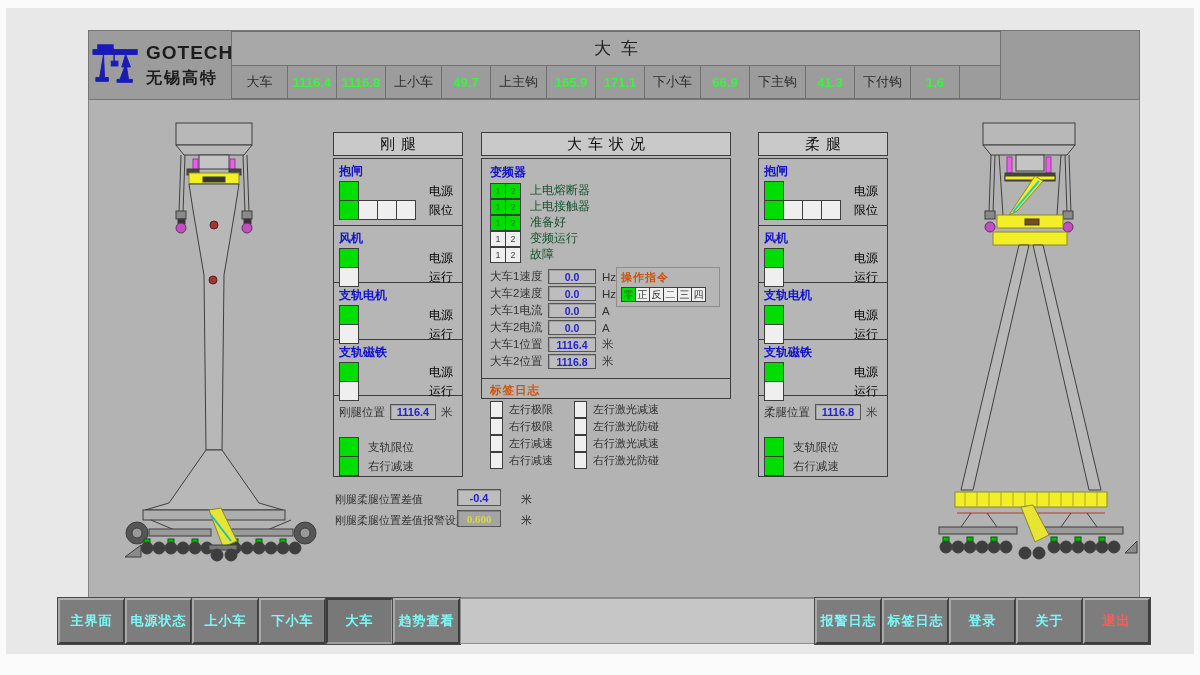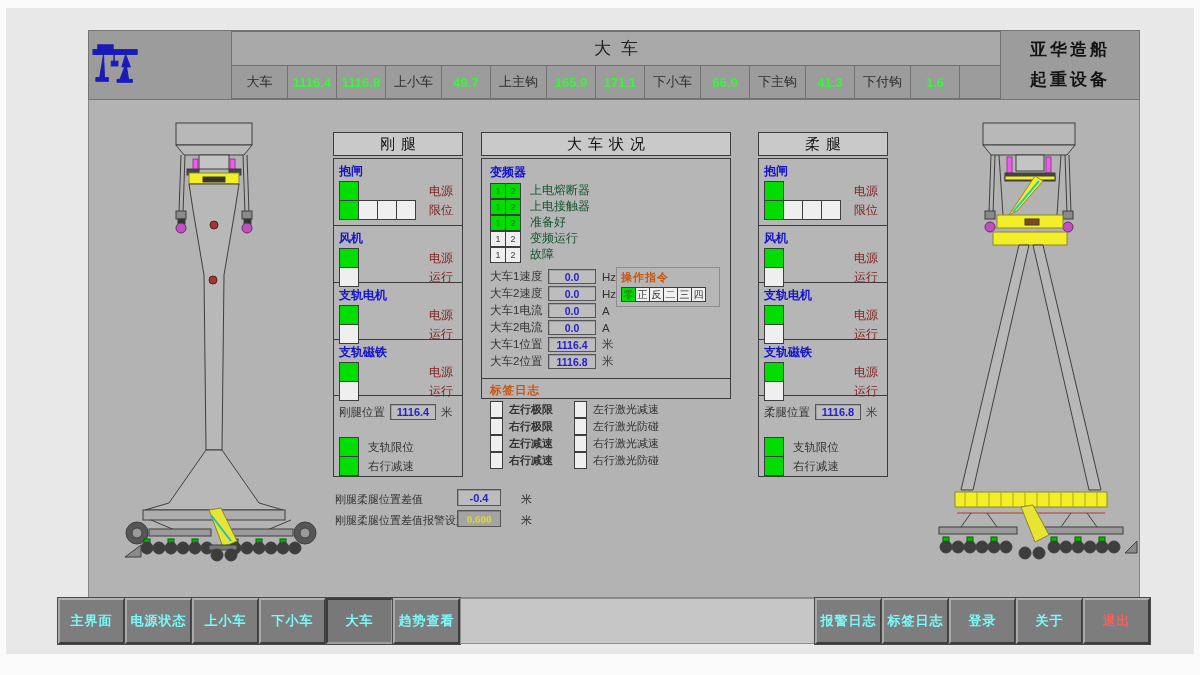--- a/index.html
+++ b/index.html
@@ -60,21 +60,21 @@
   .leg-section { border-bottom:1px solid #3c3c3c; padding:4px 5px 0 5px; }
   .leg-section.s1 { height:67px; }
   .leg-section.s2 { height:57px; }
   .leg-section.s3 { height:57px; }
   .leg-section.s4 { height:56px; }
   .leg-bottom { flex:1; padding:8px 5px 0 5px; }
   .blue-label { font-size:12px; font-weight:bold; color:#1212cc; margin-bottom:2px; }
   .ind-row { display:flex; align-items:center; margin-top:-1px; }
   .ind { flex:none; width:20px; height:20px; background:#efefef; border:1px solid #3e3e3e; margin-right:-1px; }
   .ind.on { background:#00dd00; }
-  .row-label { margin-left:auto; font-size:12px; color:#7f1d1d; padding-right:4px; }
+  .row-label { margin-left:auto; font-size:12px; color:#000000; padding-right:4px; }
   .pos-row { display:flex; align-items:center; font-size:11.5px; color:#333; white-space:nowrap; }
   .pos-box {
     width:46px; height:16px; background:#bdbdbd; border:1px solid #555;
     color:#2222cc; font-weight:bold; font-size:11px;
     display:flex; align-items:center; justify-content:center; margin:0 5px;
     box-shadow: inset 1px 1px 0 rgba(0,0,0,0.15);
   }
   .leg-limits { margin-top:18px; }
   .limit-row { display:flex; align-items:center; font-size:11.5px; color:#333; margin-top:-1px; }
   .limit-row .row-txt { margin-left:10px; }
@@ -107,21 +107,21 @@
   .cmd {
     flex:none; width:15px; height:15px; border:1px solid #3e3e3e; background:#f0f0f0;
     font-size:10px; color:#333; display:flex; align-items:center; justify-content:center;
     margin-right:-1px;
   }
   .cmd.on { background:#00dd00; color:#1d7a1d; }
   .limit-section { position:absolute; left:0; right:0; top:219px; bottom:0; border-top:1px solid #3c3c3c; padding:4px 6px 0 8px; }
   .ls-label { font-size:11.5px; font-weight:bold; color:#cc5511; letter-spacing:1px; }
   .ls-grid { display:flex; margin-top:3px; }
   .ls-col { display:flex; flex-direction:column; }
-  .ls-col.c1 { width:84px;font-weight:bold; }
+  .ls-col.c1 { width:84px; }
   .chk-row { display:flex; align-items:center; height:18px; margin-top:-1px; }
   .chk { flex:none; width:13px; height:17px; background:#efefef; border:1px solid #3e3e3e; margin-right:6px; }
   .chk-label { font-size:11px; color:#333; white-space:nowrap; }
 
   
   .diff-rows { position:absolute; left:244px; top:388px; width:270px; }
   .diff-row { position:relative; height:21px; font-size:11px; color:#333; }
   .diff-label { position:absolute; left:2px; top:4px; white-space:nowrap; }
   .diff-box {
     position:absolute; left:124px; top:1px; width:44px; height:17px;
@@ -158,44 +158,44 @@
       <g fill="#1a1ab8" stroke="#1a1ab8">
         <rect x="1" y="7" width="46" height="5"></rect>
         <rect x="6" y="2" width="16" height="5"></rect>
         <path d="M12 12 L8 36 L4 36 L4 40 L17 40 L17 36 L13 36 Z"></path>
         <path d="M35 12 L31 25 L40 25 Z"></path>
         <path d="M34 25 L29 38 L26 38 L26 41 L42 41 L42 38 L38 38 L36 25 Z"></path>
         <line x1="23" y1="12" x2="23" y2="19" stroke-width="1.5"></line>
         <rect x="20" y="19" width="7" height="5"></rect>
       </g>
     </svg>
+    <div class="logo-text">
+      <div class="brand">GOTECH</div>
+      <div class="brand-cn">无锡高特</div>
+    </div>
   </div>
   <div class="header-mid">
     <div class="title-bar">大车</div>
     <div class="data-strip">
       <div class="cell lbl">大车</div>
       <div class="cell val">1116.4</div>
       <div class="cell val">1116.8</div>
       <div class="cell lbl">上小车</div>
       <div class="cell val">49.7</div>
       <div class="cell lbl">上主钩</div>
       <div class="cell val">165.9</div>
       <div class="cell val">171.1</div>
       <div class="cell lbl">下小车</div>
       <div class="cell val">66.9</div>
       <div class="cell lbl">下主钩</div>
       <div class="cell val">41.3</div>
       <div class="cell lbl">下付钩</div>
       <div class="cell val">1.6</div>
       <div class="cell fill"></div>
     </div>
-  </div>
-  <div class="company">
-    <div>亚华造船</div>
-    <div>起重设备</div>
   </div>
 </div>
 
 <div class="body-area">
 
   <svg class="crane left" width="200" height="455" viewBox="0 0 200 455">
     <g stroke="#3f3f3f" stroke-width="1" fill="none">
       <rect x="55" y="8" width="76" height="22" fill="#b8b8b8"></rect>
       <path d="M55 30 L131 30 L123 40 L63 40 Z" fill="#b8b8b8"></path>
       <path d="M60 40 L58 98 M64 40 L62 98 M122 40 L124 98 M126 40 L128 98"></path>

